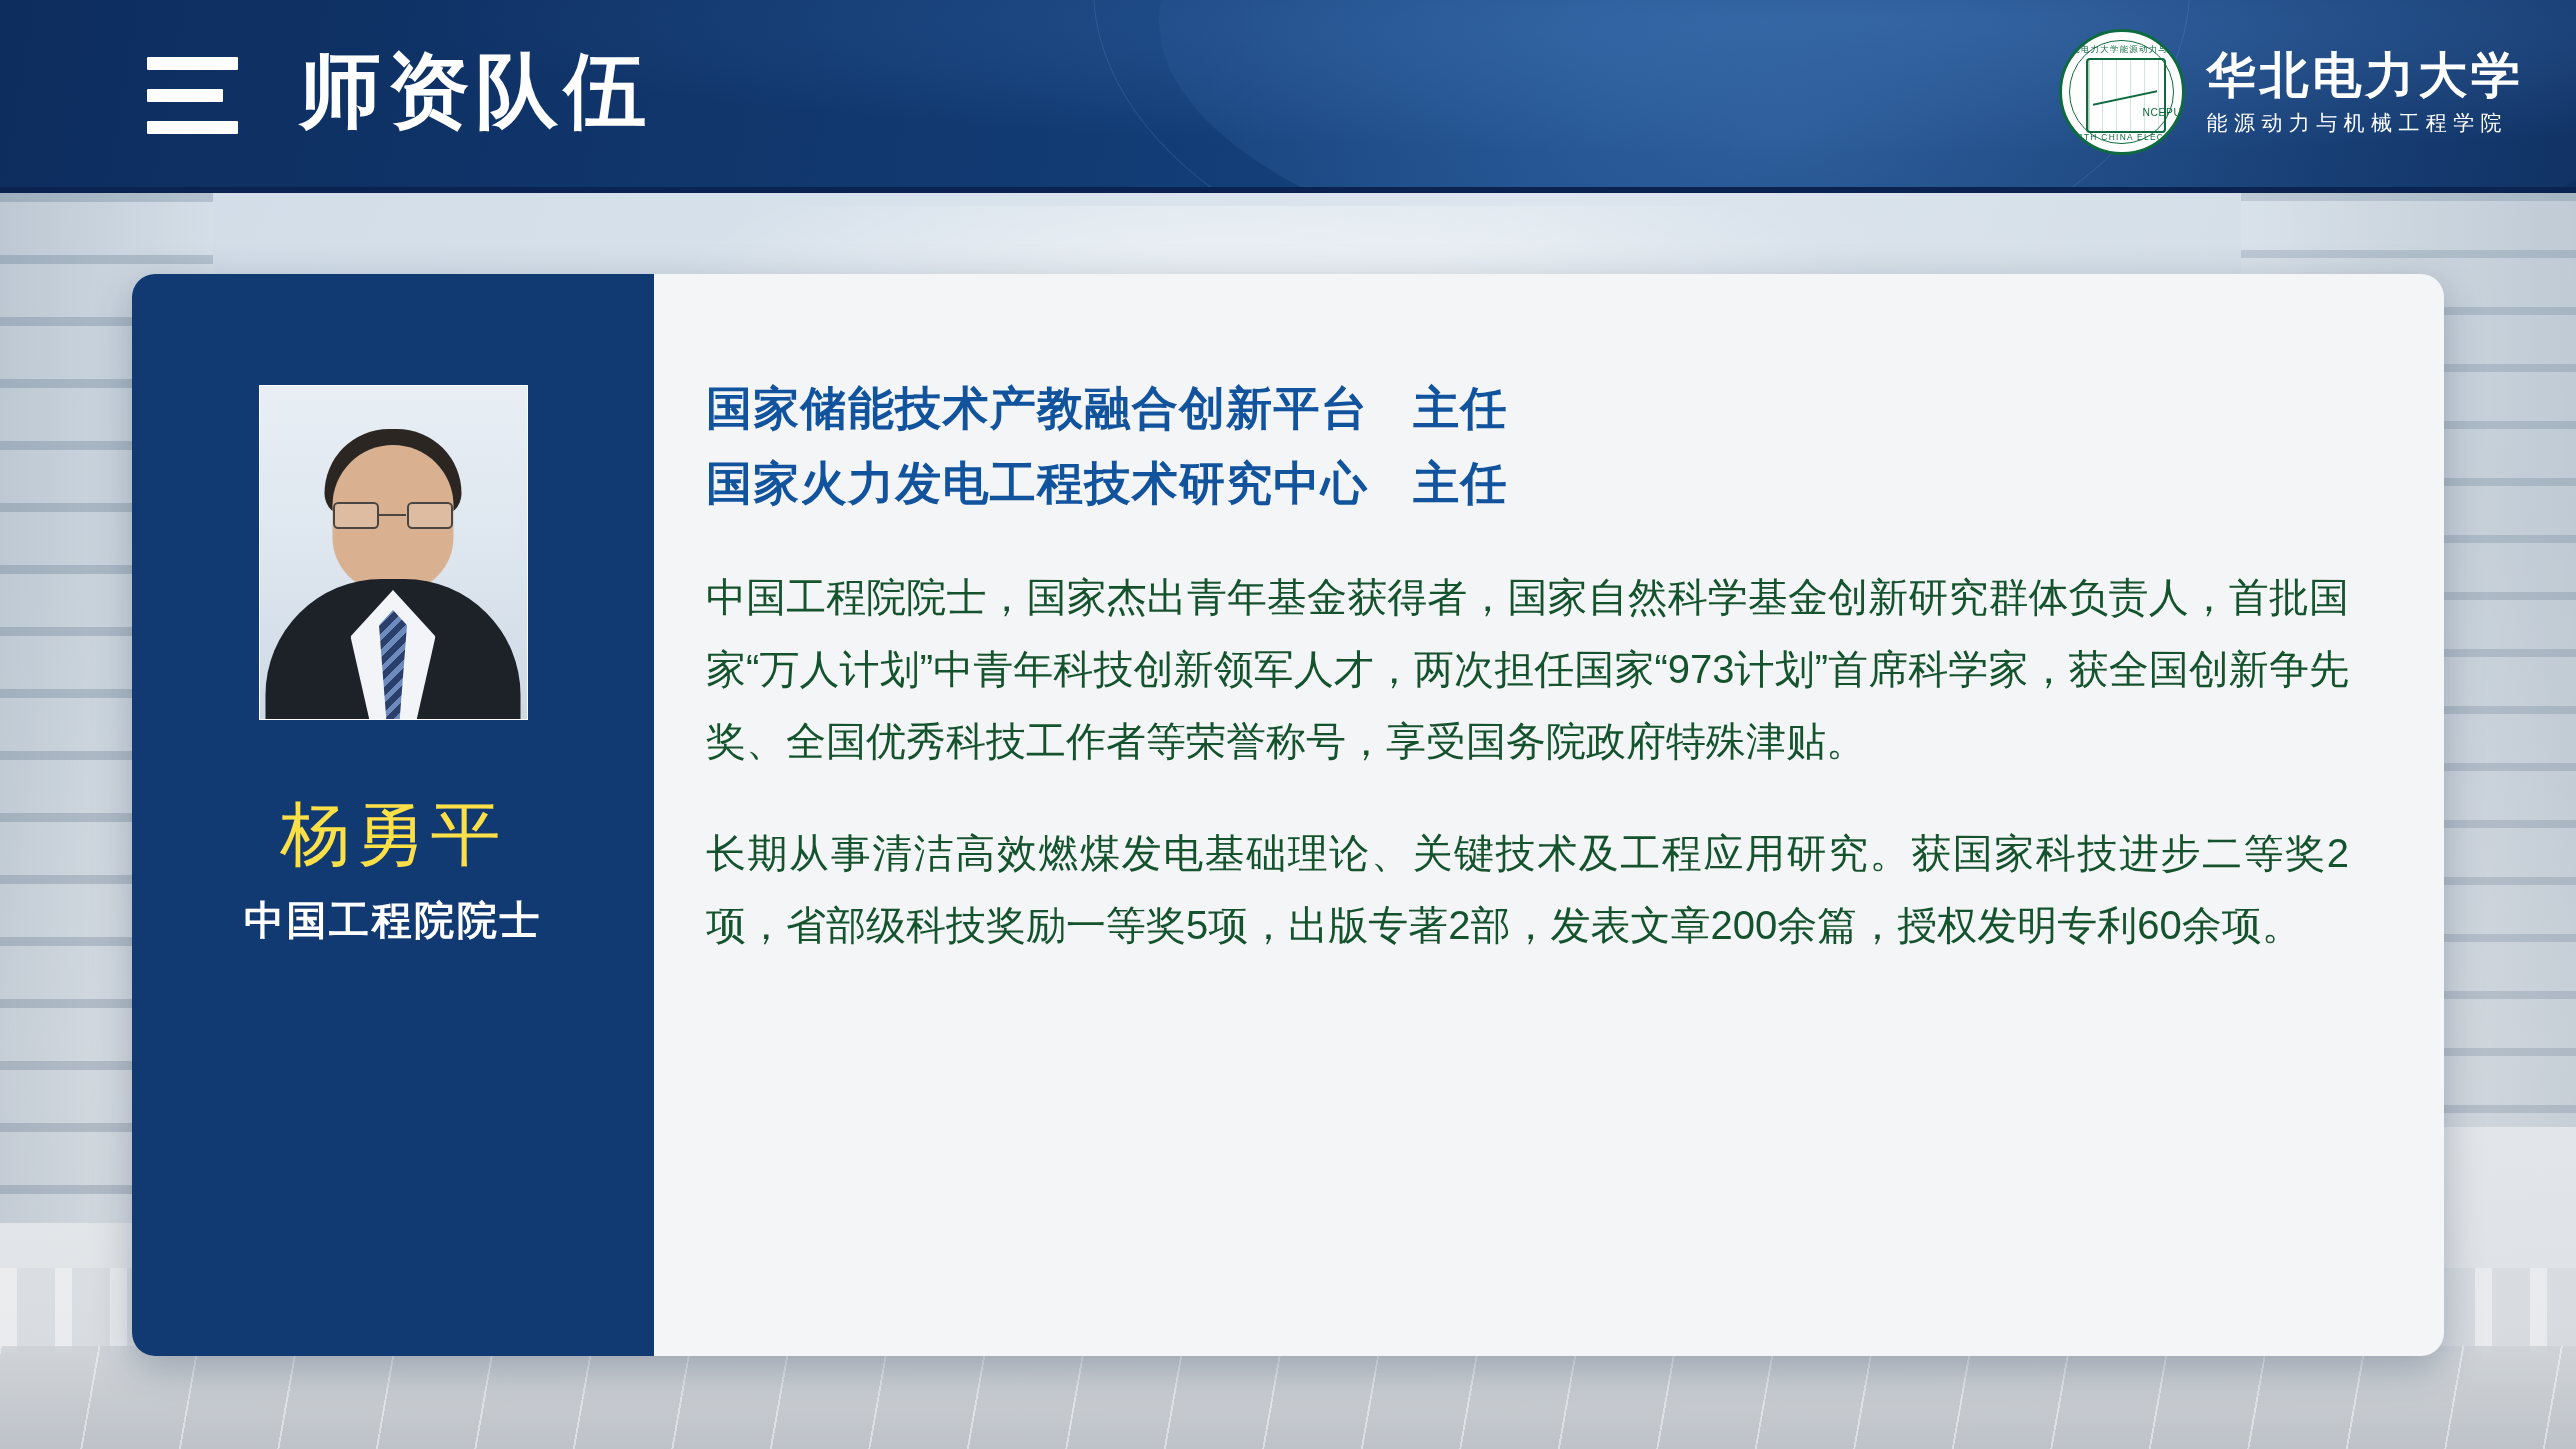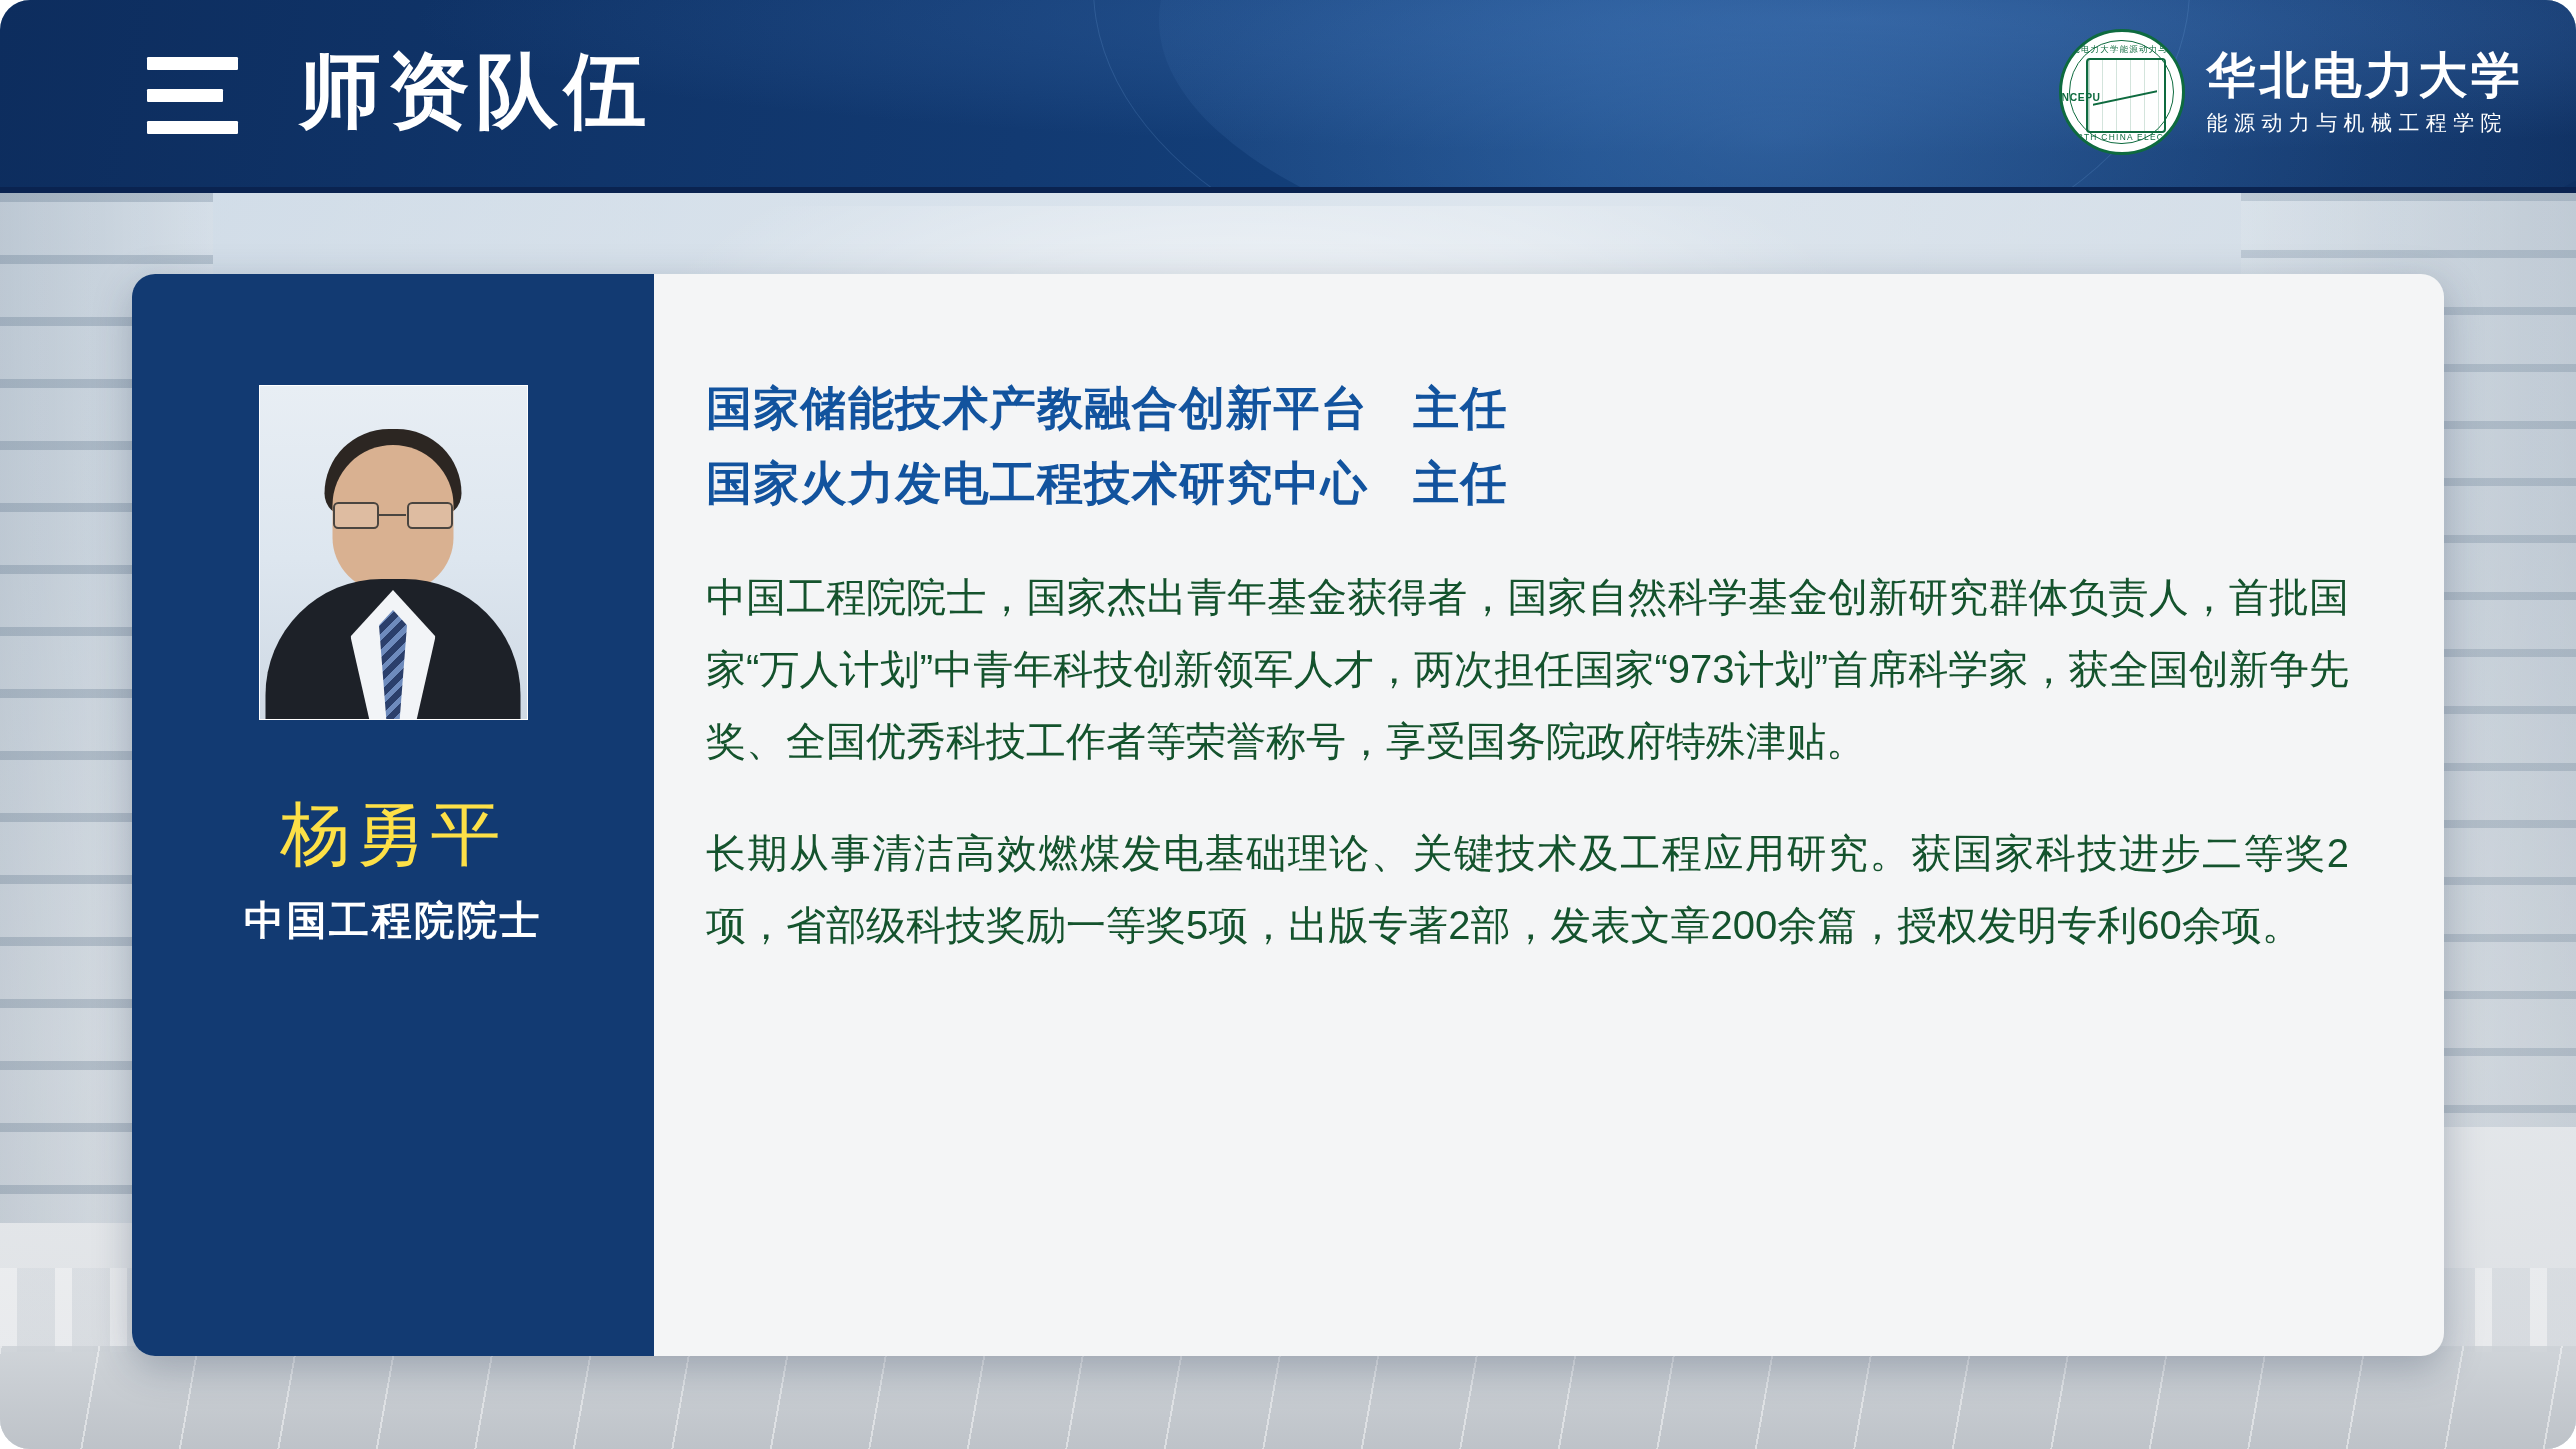--- a/index.html
+++ b/index.html
@@ -13,21 +13,20 @@
     overflow: hidden;
     font-family: "Liberation Sans", "DejaVu Sans", sans-serif;
   }
 
   .slide {
     position: relative;
     width: 2576px;
     height: 1449px;
     overflow: hidden;
     background: #eef1f4;
-    border-radius: 30px;
   }
 
   
   .bg-photo {
     position: absolute;
     left: 0; top: 0;
     width: 2576px; height: 1449px;
     background:
       linear-gradient(to bottom, rgba(214,226,238,0.75) 0%, rgba(226,233,240,0.55) 38%, rgba(236,238,240,0.85) 72%, rgba(222,224,227,0.95) 100%),
       linear-gradient(115deg, #b9c8d6 0%, #cfd9e2 25%, #e3e8ec 50%, #c9d2da 75%, #b3c0cd 100%);
@@ -187,24 +186,24 @@
     font-size: 8.4px;
     color: #0e6b3f;
     letter-spacing: 1.3px;
     white-space: nowrap;
   }
   .logo-seal .seal-text-top { top: 11.6px; }
   .logo-seal .seal-text-bottom { bottom: 10.3px; }
   .logo-seal .seal-abbr {
     position: absolute;
     left: 0; right: 0;
-    top: 60px;
-    text-align: left;
+    top: 75px;
+    text-align: right;
     font-size: 10.3px;
-    font-weight: 700;
+    font-weight: 400;
     color: #0e6b3f;
     letter-spacing: 0.6px;
   }
   .logo-words {
     display: flex;
     flex-direction: column;
     justify-content: center;
     gap: 9px;
   }
   .logo-univ {

